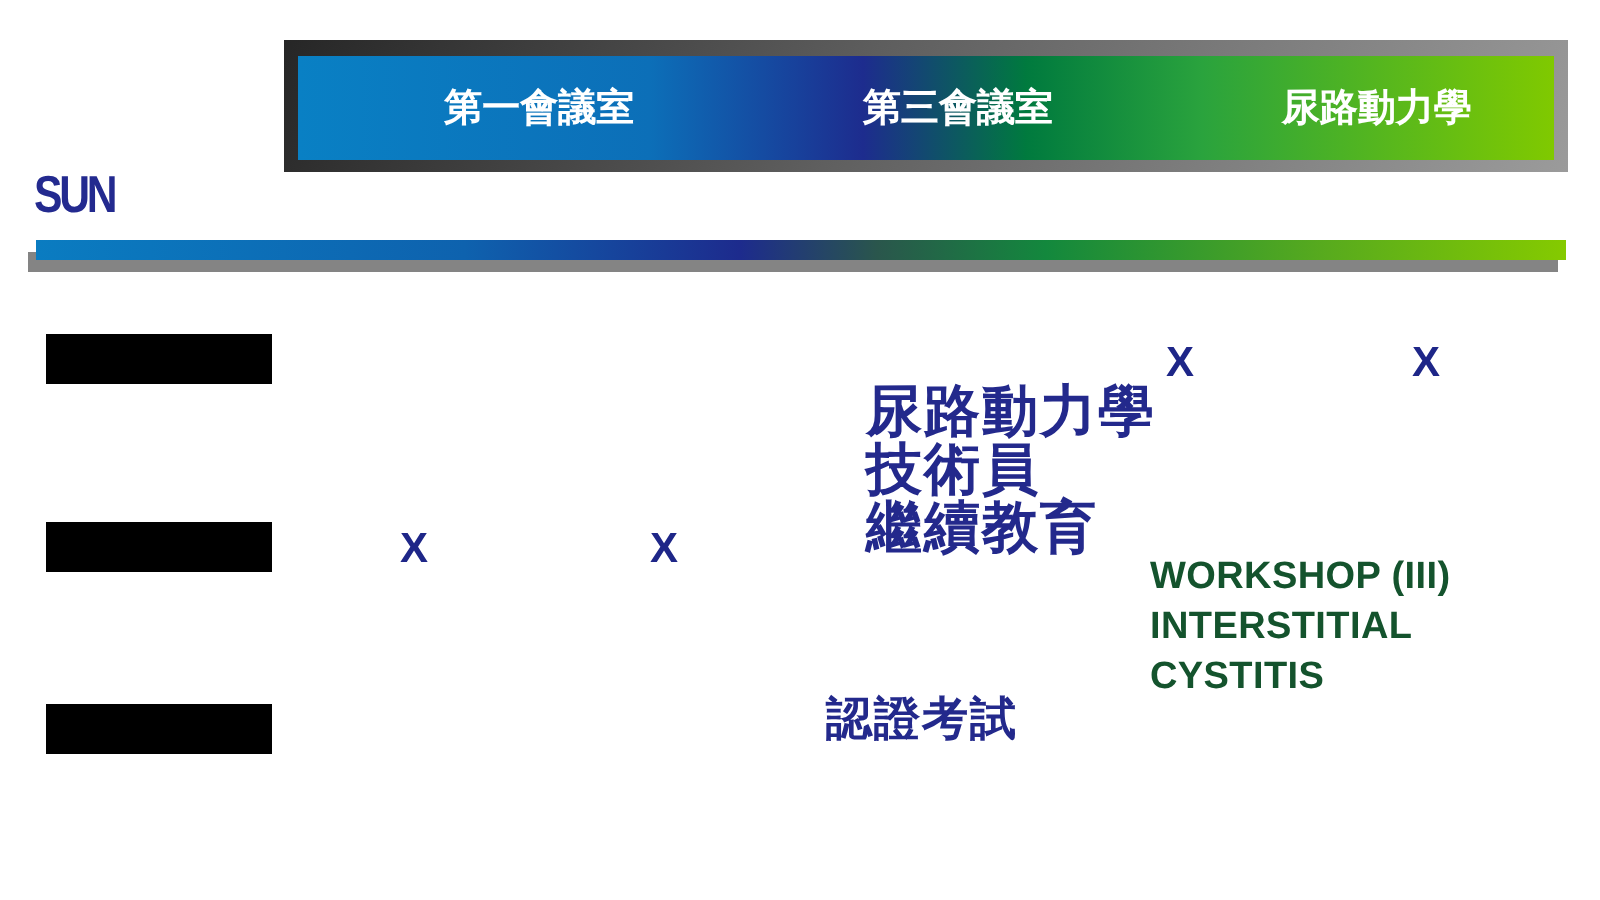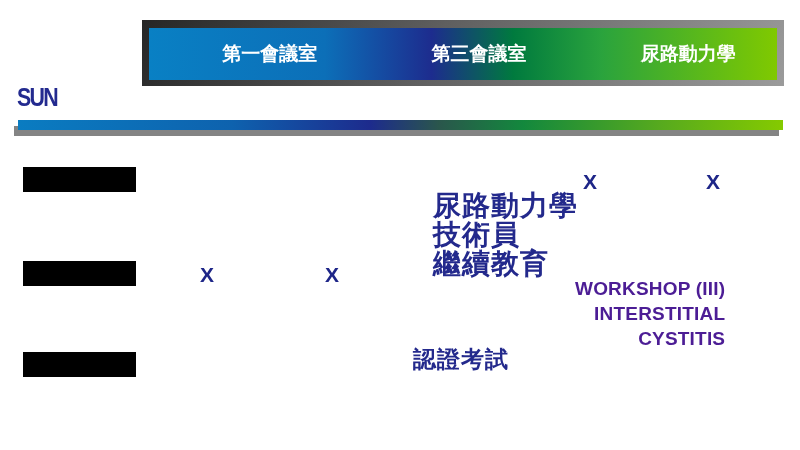--- a/index.html
+++ b/index.html
@@ -53,22 +53,22 @@
   }
   .xr1{top:171px;}
   .xr2{top:264px;}
   .course{
     position:absolute;left:412px;top:191px;
     font-size:28px;font-weight:bold;color:#23298c;line-height:29px;
     letter-spacing:1px;white-space:pre-line;margin-left:21px;
   }
   .workshop{
     position:absolute;left:575px;top:276px;
-    font-size:19px;font-weight:bold;color:#4c1d95;line-height:25px;
-    letter-spacing:0.2px;white-space:pre-line;text-align:right;
+    font-size:19px;font-weight:bold;color:#14532d;line-height:25px;
+    letter-spacing:0.2px;white-space:pre-line;
   }
   .exam{
     position:absolute;left:413px;top:347px;
     font-size:23px;font-weight:bold;color:#23298c;letter-spacing:1px;line-height:1.1;
   }
 </style>
 </head>
 <body>
 
 <div class="page">

